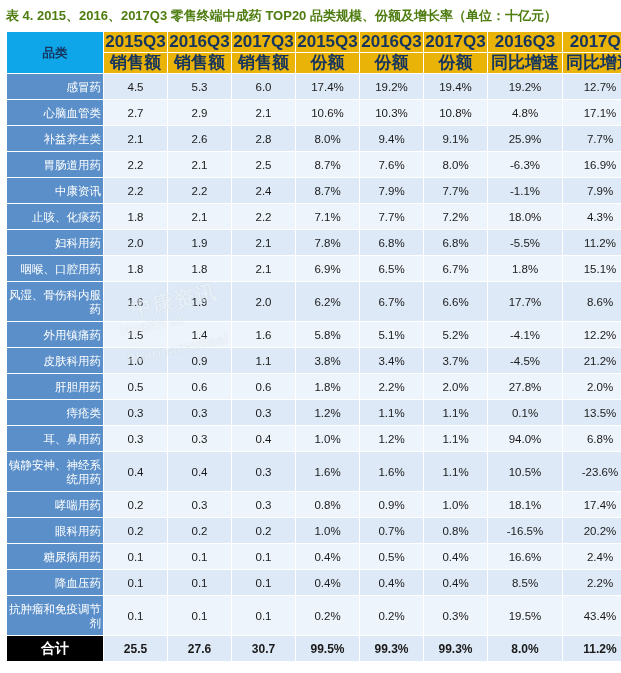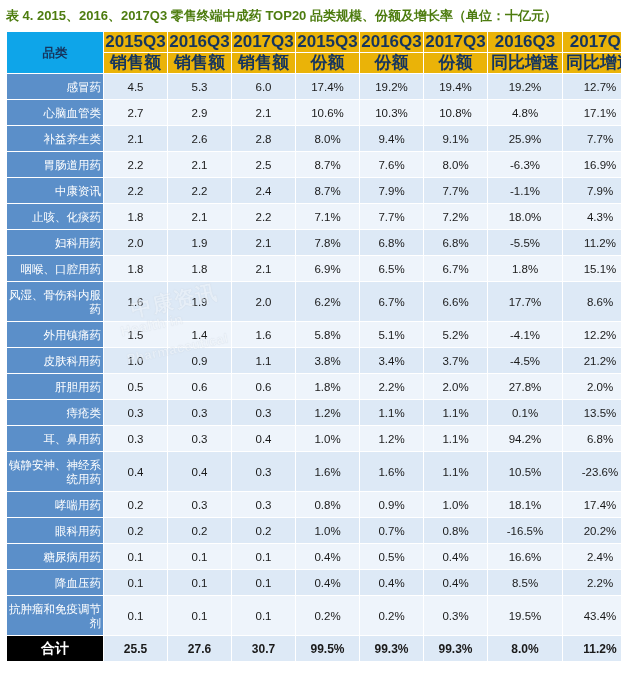--- a/index.html
+++ b/index.html
@@ -287,21 +287,21 @@
           <td class="val">13.5%</td>
         </tr>
         <tr class="even">
           <td class="cat">耳、鼻用药</td>
           <td class="val">0.3</td>
           <td class="val">0.3</td>
           <td class="val">0.4</td>
           <td class="val">1.0%</td>
           <td class="val">1.2%</td>
           <td class="val">1.1%</td>
-          <td class="val">94.2%</td>
+          <td class="val">94.0%</td>
           <td class="val">6.8%</td>
         </tr>
         <tr class="odd tall">
           <td class="cat">镇静安神、神经系统用药</td>
           <td class="val">0.4</td>
           <td class="val">0.4</td>
           <td class="val">0.3</td>
           <td class="val">1.6%</td>
           <td class="val">1.6%</td>
           <td class="val">1.1%</td>

